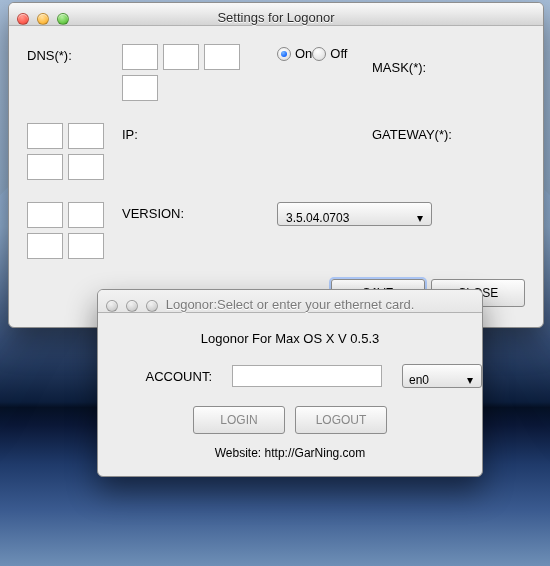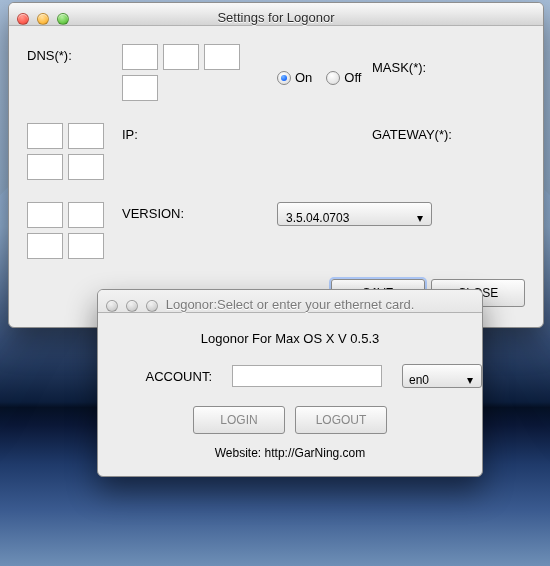--- a/index.html
+++ b/index.html
@@ -105,24 +105,22 @@
   .octets input {
     width: 30px;
     height: 22px;
     border: 1px solid #aaa;
     background: #fff;
     font-size: 12px;
     text-align: center;
   }
   .radio-row {
     display: flex;
-    gap: 14px;
     align-items: center;
     padding-top: 2px;
-    margin-top: 24px;
   }
   .radio {
     display: flex;
     align-items: center;
     gap: 4px;
   }
   .r {
     width: 14px; height: 14px;
     border-radius: 50%;
     background: radial-gradient(circle at 40% 30%, #fff, #d9d9d9);

